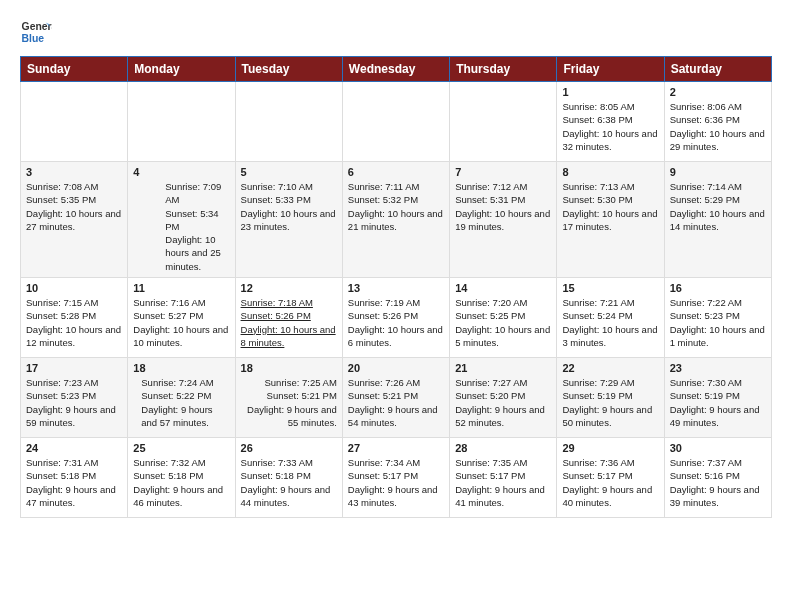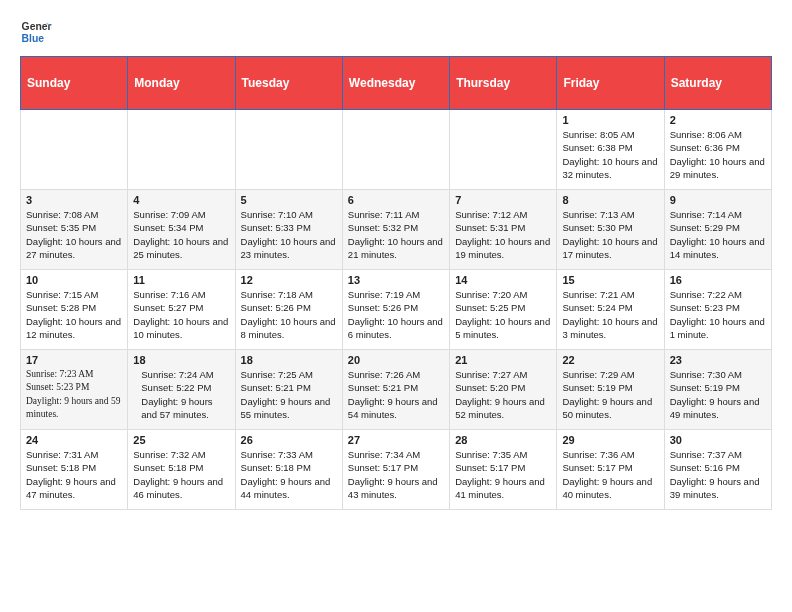--- a/index.html
+++ b/index.html
@@ -43,26 +43,26 @@
     .location-title {
       font-size: 14px;
       color: #444;
     }
     .calendar-table {
       width: 100%;
       border-collapse: collapse;
       border: 1px solid #ccc;
     }
     .calendar-table th {
-      background-color: #ef4444;
+      background-color: #7f1d1d;
       color: #fff;
       font-size: 12px;
       font-weight: bold;
       text-align: left;
-      padding: 19px 6px;
+      padding: 5px 6px;
       border: 1px solid #2a6ebb;
     }
     .calendar-table td {
       vertical-align: top;
       font-size: 9.5px;
       color: #222;
       padding: 4px 5px;
       border: 1px solid #ddd;
       width: calc(100% / 7);
       min-height: 70px;
@@ -144,21 +144,21 @@
       </tr>
       <tr>
         <td>
           <span class="day-number">3</span>
           <div class="day-info" style="white-space: pre-line;">Sunrise: 7:08 AM
 Sunset: 5:35 PM
 Daylight: 10 hours and 27 minutes.</div>
         </td>
         <td>
           <span class="day-number">4</span>
-          <div class="day-info" style="white-space: pre-line;">Sunrise: 7:09 AM
+          <div class="day-info" style="white-space: pre-line; margin-left: 32px;">Sunrise: 7:09 AM
 Sunset: 5:34 PM
 Daylight: 10 hours and 25 minutes.</div>
         </td>
         <td>
           <span class="day-number">5</span>
           <div class="day-info" style="white-space: pre-line;">Sunrise: 7:10 AM
 Sunset: 5:33 PM
 Daylight: 10 hours and 23 minutes.</div>
         </td>
         <td>
@@ -194,21 +194,21 @@
 Daylight: 10 hours and 12 minutes.</div>
         </td>
         <td>
           <span class="day-number">11</span>
           <div class="day-info" style="white-space: pre-line;">Sunrise: 7:16 AM
 Sunset: 5:27 PM
 Daylight: 10 hours and 10 minutes.</div>
         </td>
         <td>
           <span class="day-number">12</span>
-          <div class="day-info" style="white-space: pre-line;">Sunrise: 7:18 AM
+          <div class="day-info" style="white-space: pre-line; text-decoration: underline;">Sunrise: 7:18 AM
 Sunset: 5:26 PM
 Daylight: 10 hours and 8 minutes.</div>
         </td>
         <td>
           <span class="day-number">13</span>
           <div class="day-info" style="white-space: pre-line;">Sunrise: 7:19 AM
 Sunset: 5:26 PM
 Daylight: 10 hours and 6 minutes.</div>
         </td>
         <td>
@@ -226,33 +226,33 @@
         <td>
           <span class="day-number">16</span>
           <div class="day-info" style="white-space: pre-line;">Sunrise: 7:22 AM
 Sunset: 5:23 PM
 Daylight: 10 hours and 1 minute.</div>
         </td>
       </tr>
       <tr>
         <td>
           <span class="day-number">17</span>
-          <div class="day-info" style="white-space: pre-line; font-family: Liberation Serif, serif;">Sunrise: 7:23 AM
+          <div class="day-info" style="white-space: pre-line;">Sunrise: 7:23 AM
 Sunset: 5:23 PM
 Daylight: 9 hours and 59 minutes.</div>
         </td>
         <td>
           <span class="day-number">18</span>
           <div class="day-info" style="white-space: pre-line; margin-left: 8px;">Sunrise: 7:24 AM
 Sunset: 5:22 PM
 Daylight: 9 hours and 57 minutes.</div>
         </td>
         <td>
           <span class="day-number">18</span>
-          <div class="day-info" style="white-space: pre-line;">Sunrise: 7:25 AM
+          <div class="day-info" style="white-space: pre-line; text-align: right;">Sunrise: 7:25 AM
 Sunset: 5:21 PM
 Daylight: 9 hours and 55 minutes.</div>
         </td>
         <td>
           <span class="day-number">20</span>
           <div class="day-info" style="white-space: pre-line;">Sunrise: 7:26 AM
 Sunset: 5:21 PM
 Daylight: 9 hours and 54 minutes.</div>
         </td>
         <td>

